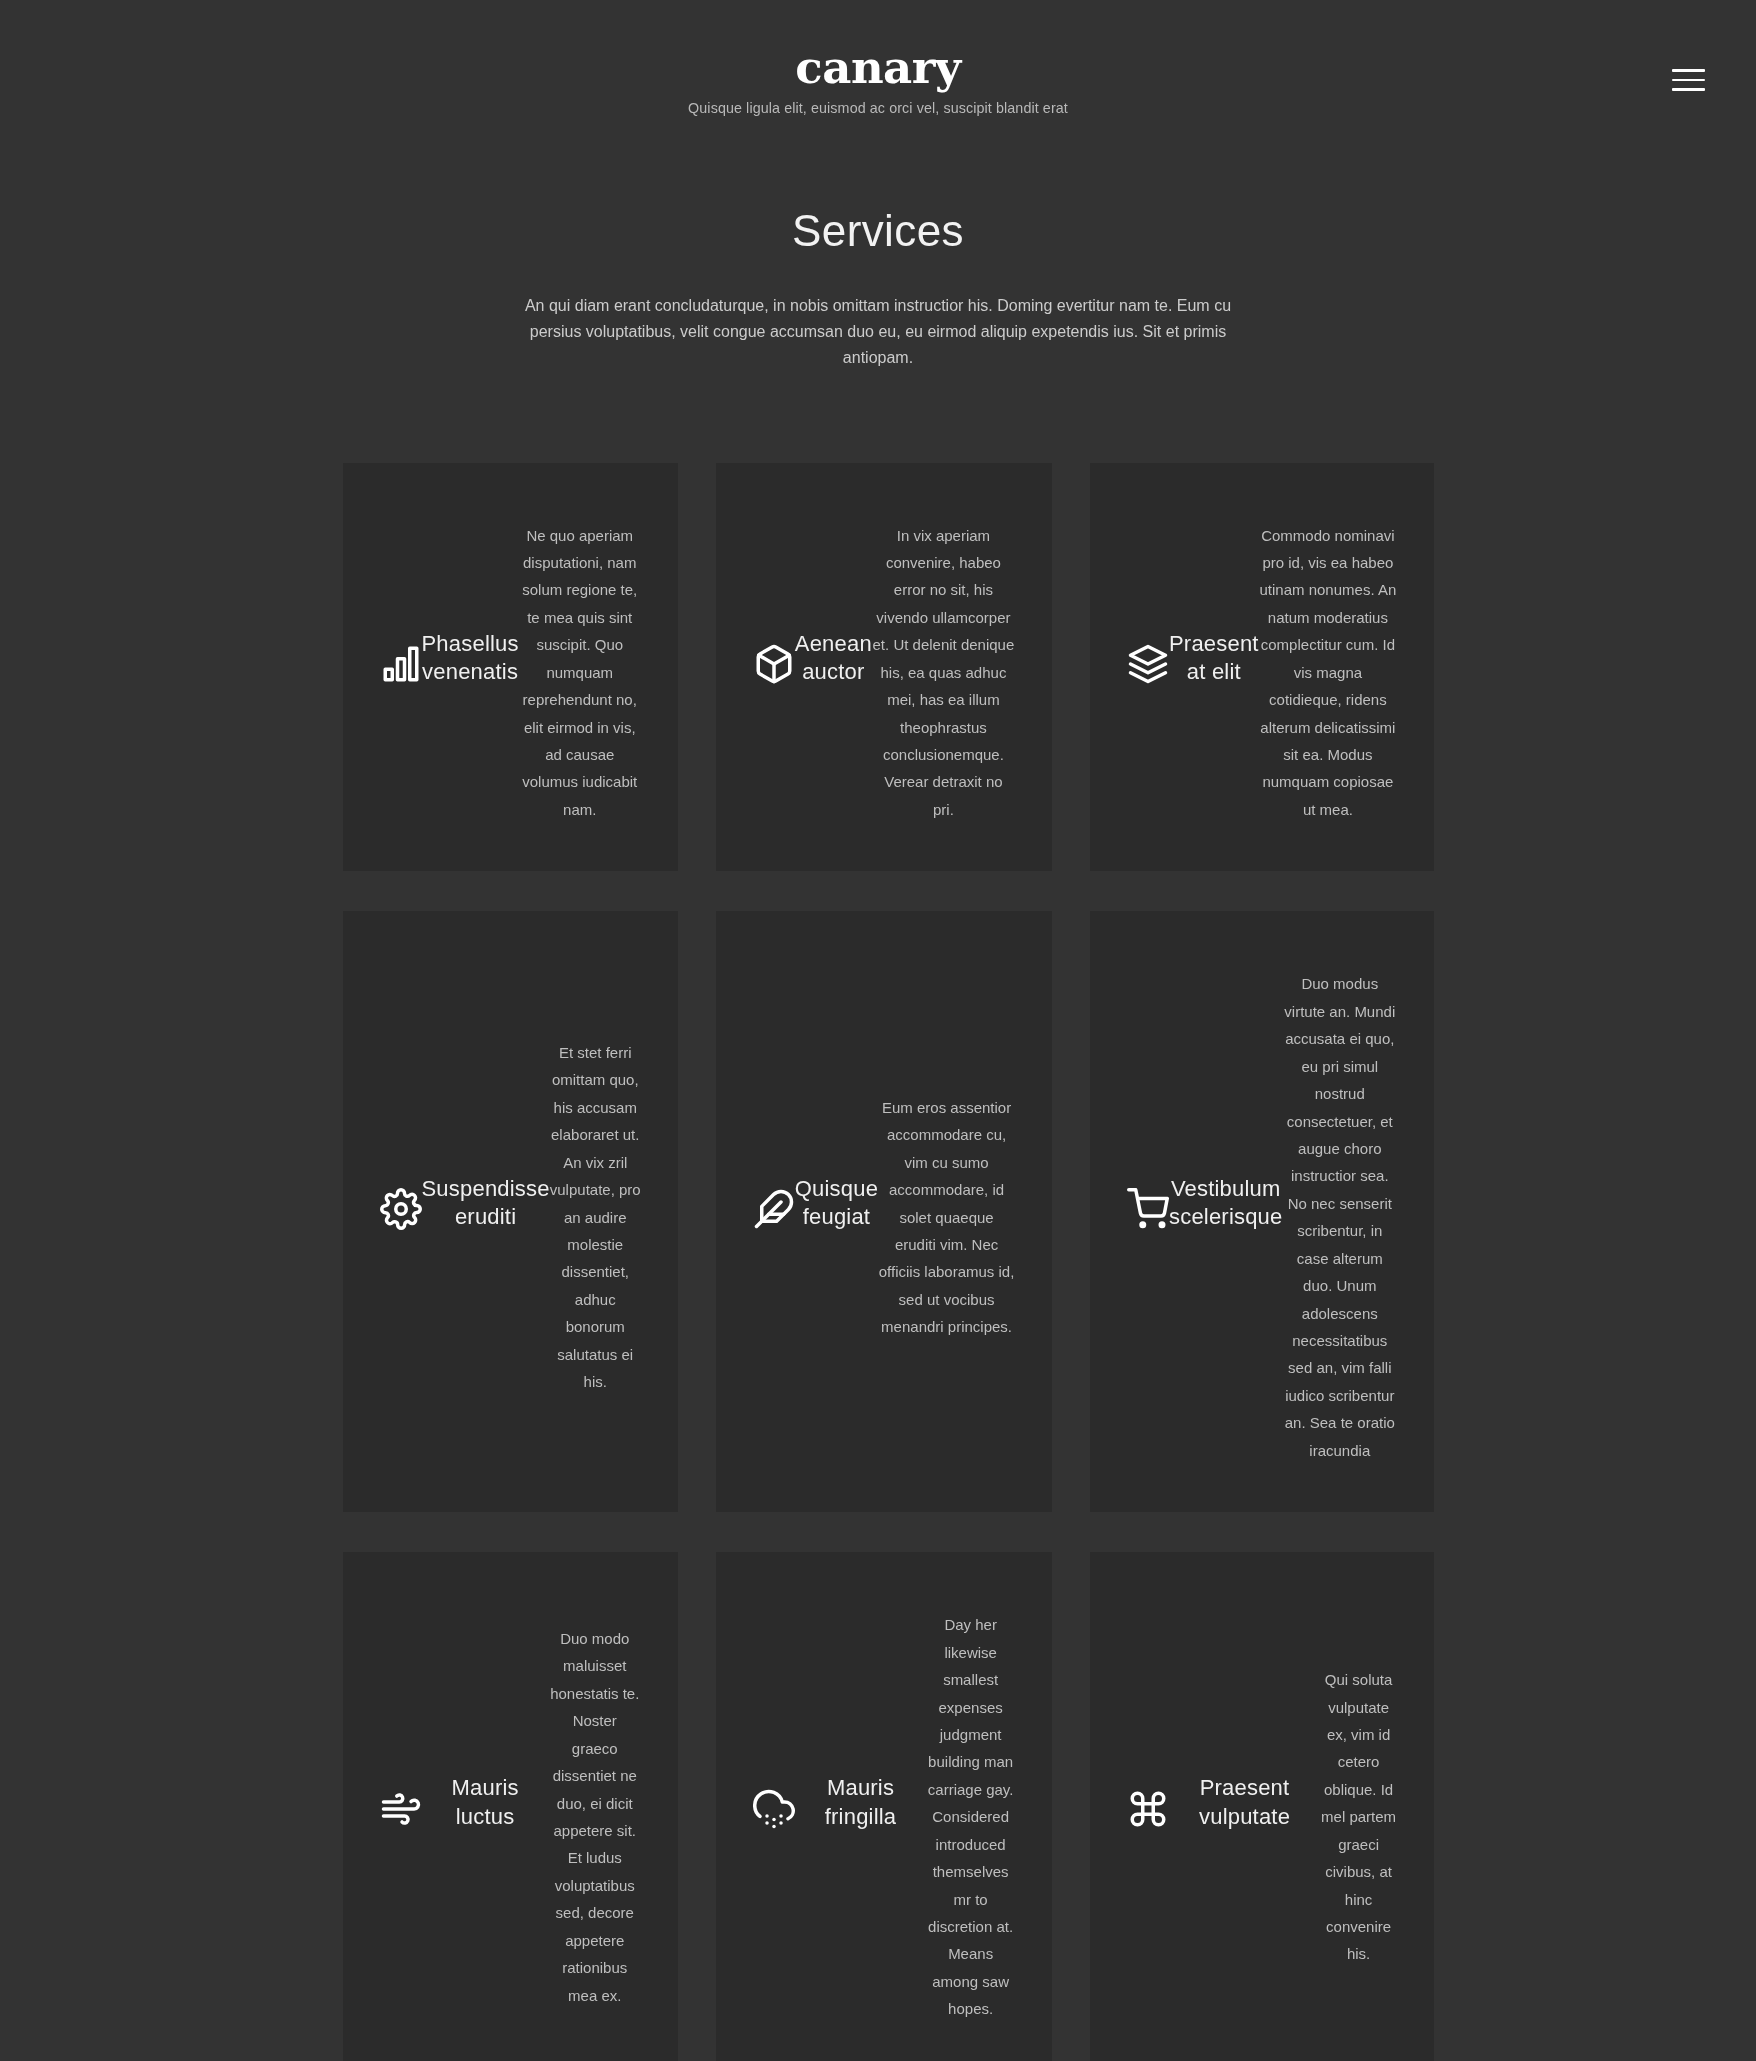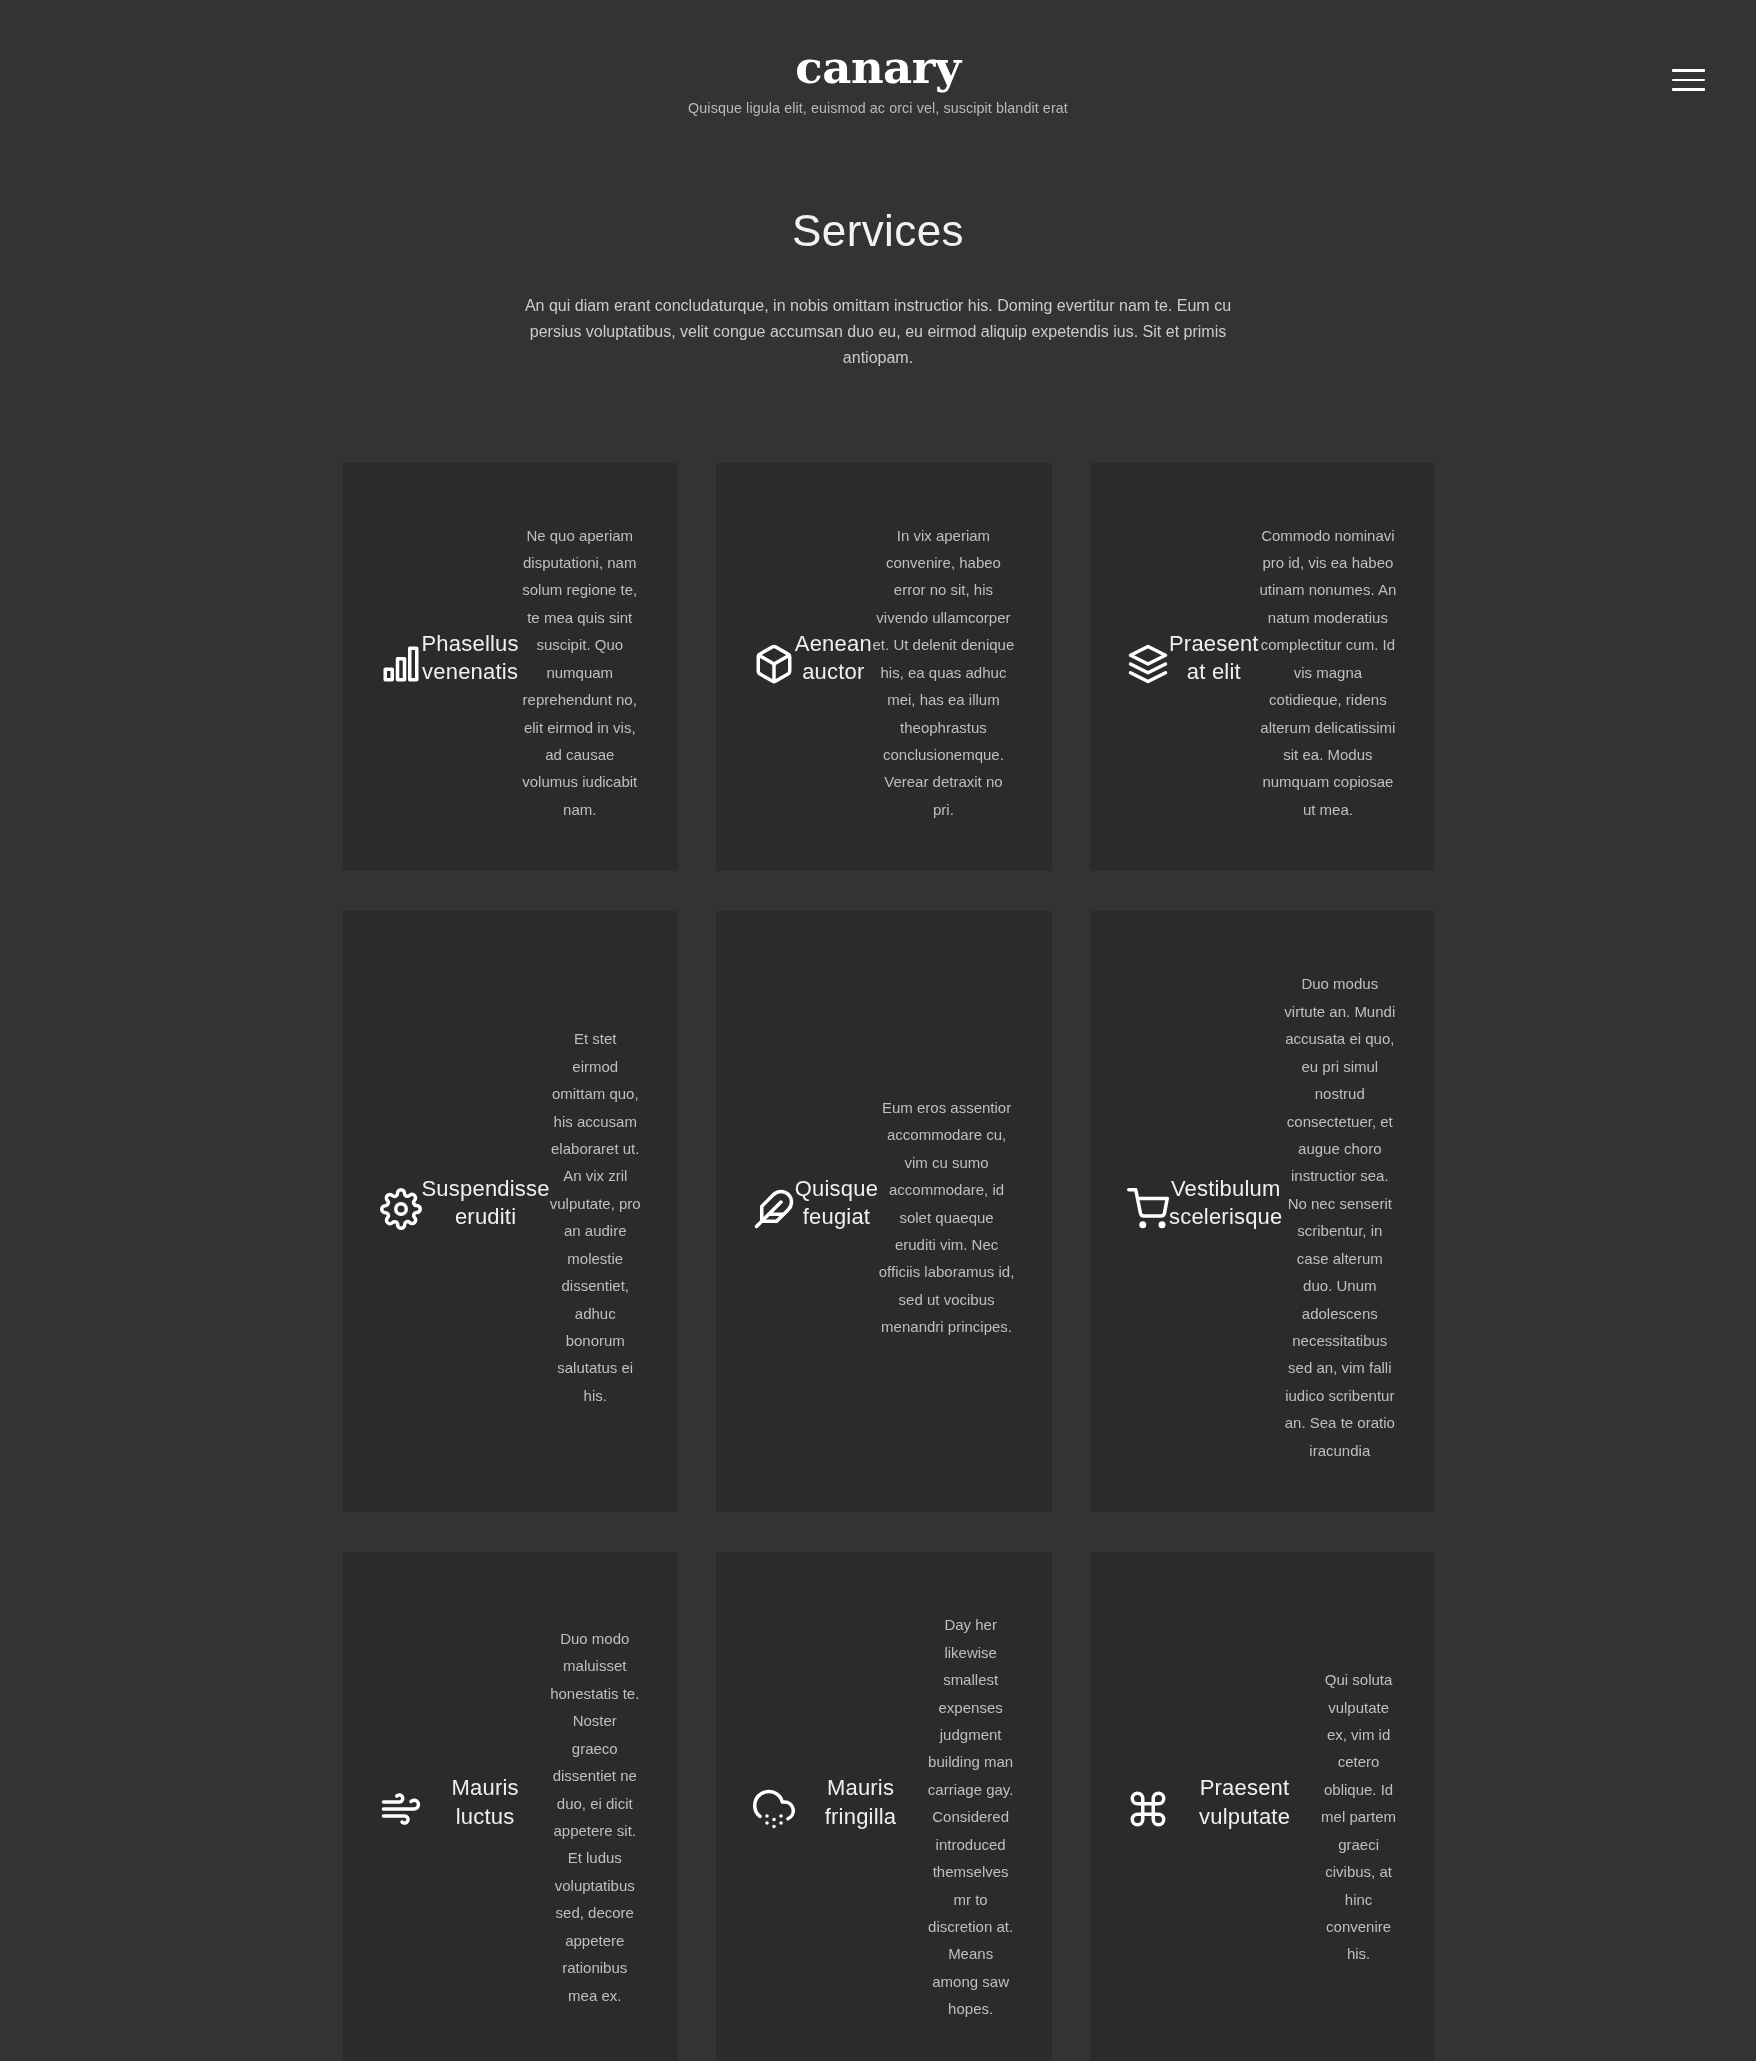--- a/index.html
+++ b/index.html
@@ -224,21 +224,21 @@
   </article>
 
   <article class="service-card row-2">
     <div class="card-icon">
       <svg viewBox="0 0 24 24" fill="none" stroke="currentColor" stroke-width="2" stroke-linecap="round" stroke-linejoin="round">
         <circle cx="12" cy="12" r="3"></circle>
         <path d="M19.4 15a1.65 1.65 0 0 0 .33 1.82l.06.06a2 2 0 0 1 0 2.83 2 2 0 0 1-2.83 0l-.06-.06a1.65 1.65 0 0 0-1.82-.33 1.65 1.65 0 0 0-1 1.51V21a2 2 0 0 1-2 2 2 2 0 0 1-2-2v-.09A1.65 1.65 0 0 0 9 19.4a1.65 1.65 0 0 0-1.82.33l-.06.06a2 2 0 0 1-2.83 0 2 2 0 0 1 0-2.83l.06-.06a1.65 1.65 0 0 0 .33-1.82 1.65 1.65 0 0 0-1.51-1H3a2 2 0 0 1-2-2 2 2 0 0 1 2-2h.09A1.65 1.65 0 0 0 4.6 9a1.65 1.65 0 0 0-.33-1.82l-.06-.06a2 2 0 0 1 0-2.83 2 2 0 0 1 2.83 0l.06.06a1.65 1.65 0 0 0 1.82.33H9a1.65 1.65 0 0 0 1-1.51V3a2 2 0 0 1 2-2 2 2 0 0 1 2 2v.09a1.65 1.65 0 0 0 1 1.51 1.65 1.65 0 0 0 1.82-.33l.06-.06a2 2 0 0 1 2.83 0 2 2 0 0 1 0 2.83l-.06.06a1.65 1.65 0 0 0-.33 1.82V9a1.65 1.65 0 0 0 1.51 1H21a2 2 0 0 1 2 2 2 2 0 0 1-2 2h-.09a1.65 1.65 0 0 0-1.51 1z"></path>
       </svg>
     </div>
     <h3 class="card-title">Suspendisse eruditi</h3>
-    <p class="card-text">Et stet eirmod omittam quo, his accusam elaboraret ut. An vix zril vulputate, pro an audire molestie dissentiet, adhuc bonorum salutatus ei his.</p>
+    <p class="card-text">Et stet ferri omittam quo, his accusam elaboraret ut. An vix zril vulputate, pro an audire molestie dissentiet, adhuc bonorum salutatus ei his.</p>
   </article>
 
   <article class="service-card row-2">
     <div class="card-icon">
       <svg viewBox="0 0 24 24" fill="none" stroke="currentColor" stroke-width="2" stroke-linecap="round" stroke-linejoin="round">
         <path d="M20.24 12.24a6 6 0 0 0-8.49-8.49L5 10.5V19h8.5z"></path>
         <line x1="16" y1="8" x2="2" y2="22"></line>
         <line x1="17.5" y1="15" x2="9" y2="15"></line>
       </svg>
     </div>

